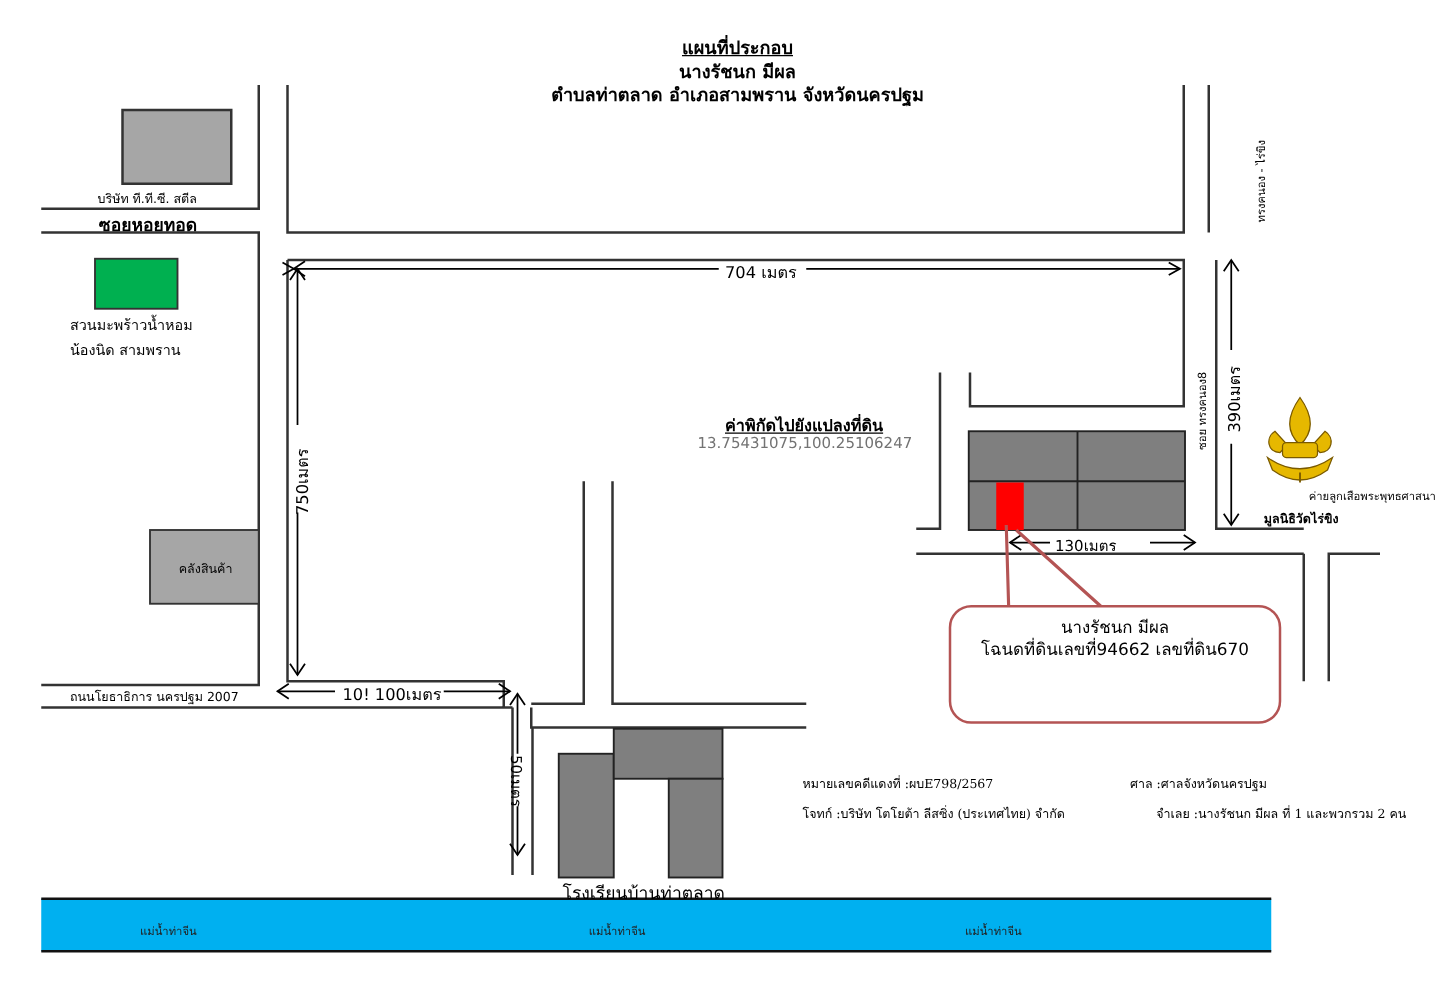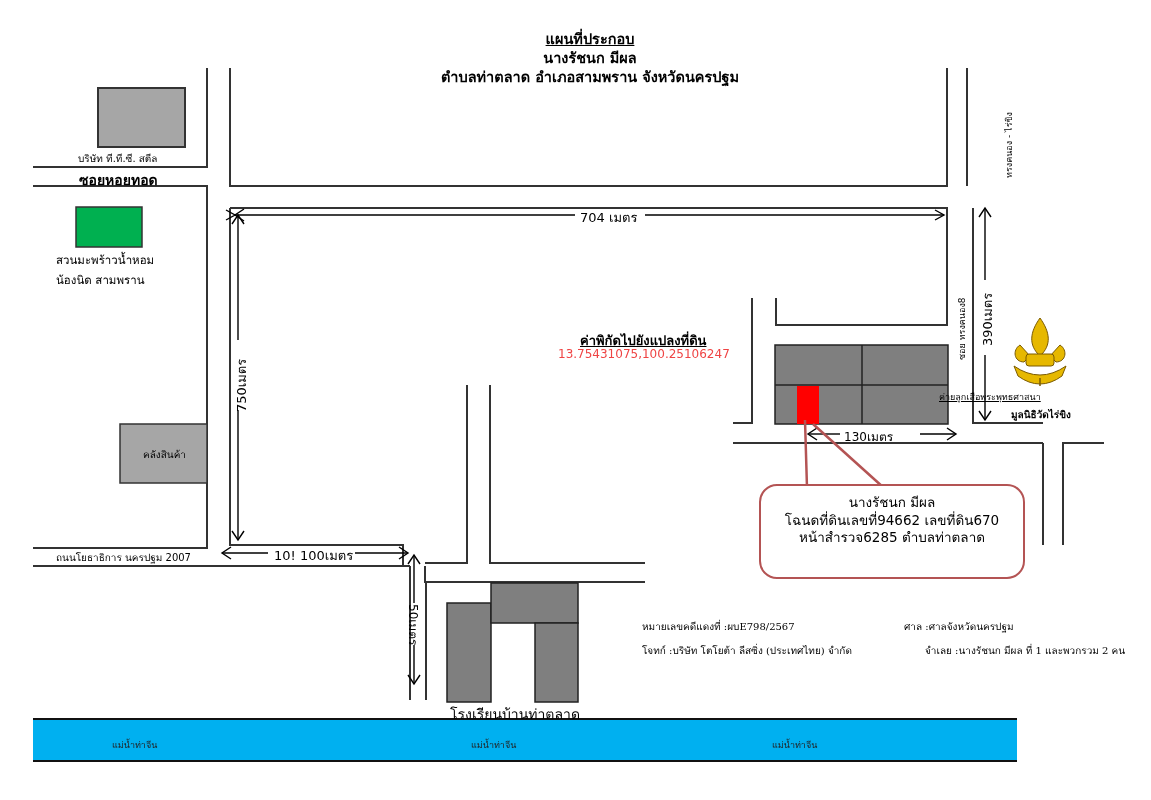--- a/index.html
+++ b/index.html
@@ -128,31 +128,30 @@
 <div class="t" style="left:56px;top:550px;font-size:10px;">ถนนโยธาธิการ นครปฐม 2007</div>
 
 <div class="t" style="left:580px;top:207px;font-size:13px;">704 เมตร</div>
 <div class="t" style="left:213px;top:367px;font-size:13px;transform:rotate(-90deg);transform-origin:left top;top:412px;left:231px;">750เมตร</div>
 <div class="t" style="left:274px;top:545px;font-size:13px;">10! 100เมตร</div>
 <div class="t" style="font-size:12px;transform:rotate(90deg);transform-origin:left top;top:604px;left:423px;">50เมตร</div>
 <div class="t" style="font-size:13px;transform:rotate(-90deg);transform-origin:left top;top:346px;left:977px;">390เมตร</div>
 <div class="t" style="left:844px;top:427px;font-size:12px;">130เมตร</div>
 
 <div class="t" style="left:580px;top:330px;font-size:13px;font-weight:bold;text-decoration:underline;">ค่าพิกัดไปยังแปลงที่ดิน</div>
-<div class="t" style="left:558px;top:347px;font-size:12px;color:#ef4444;">13.75431075,100.25106247</div>
+<div class="t" style="left:558px;top:347px;font-size:12px;color:#737373;">13.75431075,100.25106247</div>
 
 <div class="t" style="font-size:9px;transform:rotate(-90deg);transform-origin:left top;top:178px;left:1002px;">ทรงคนอง - ไร่ขิง</div>
 <div class="t" style="font-size:9px;transform:rotate(-90deg);transform-origin:left top;top:360px;left:955px;">ซอย ทรงคนอง8</div>
-<div class="t" style="left:939px;top:390px;font-size:9px;text-decoration:underline;">ค่ายลูกเสือพระพุทธศาสนา</div>
+<div class="t" style="left:1047px;top:390px;font-size:9px;">ค่ายลูกเสือพระพุทธศาสนา</div>
 <div class="t" style="left:1011px;top:407px;font-size:10px;font-weight:bold;">มูลนิธิวัดไร่ขิง</div>
 
 <div class="callout">
   <div>นางรัชนก มีผล</div>
   <div>โฉนดที่ดินเลขที่94662 เลขที่ดิน670</div>
-  <div>หน้าสำรวจ6285 ตำบลท่าตลาด</div>
 </div>
 
 <div class="t" style="left:450px;top:703px;font-size:14px;">โรงเรียนบ้านท่าตลาด</div>
 
 <div class="t serif" style="left:642px;top:619px;font-size:10px;">หมายเลขคดีแดงที่ :ผบE798/2567</div>
 <div class="t serif" style="left:642px;top:643px;font-size:10px;">โจทก์ :บริษัท โตโยต้า ลีสซิ่ง (ประเทศไทย) จำกัด</div>
 <div class="t serif" style="left:904px;top:619px;font-size:10px;">ศาล :ศาลจังหวัดนครปฐม</div>
 <div class="t serif" style="left:925px;top:643px;font-size:10px;">จำเลย :นางรัชนก มีผล ที่ 1 และพวกรวม 2 คน</div>
 
 <div class="river-label serif" style="left:112px;">แม่น้ำท่าจีน</div>

